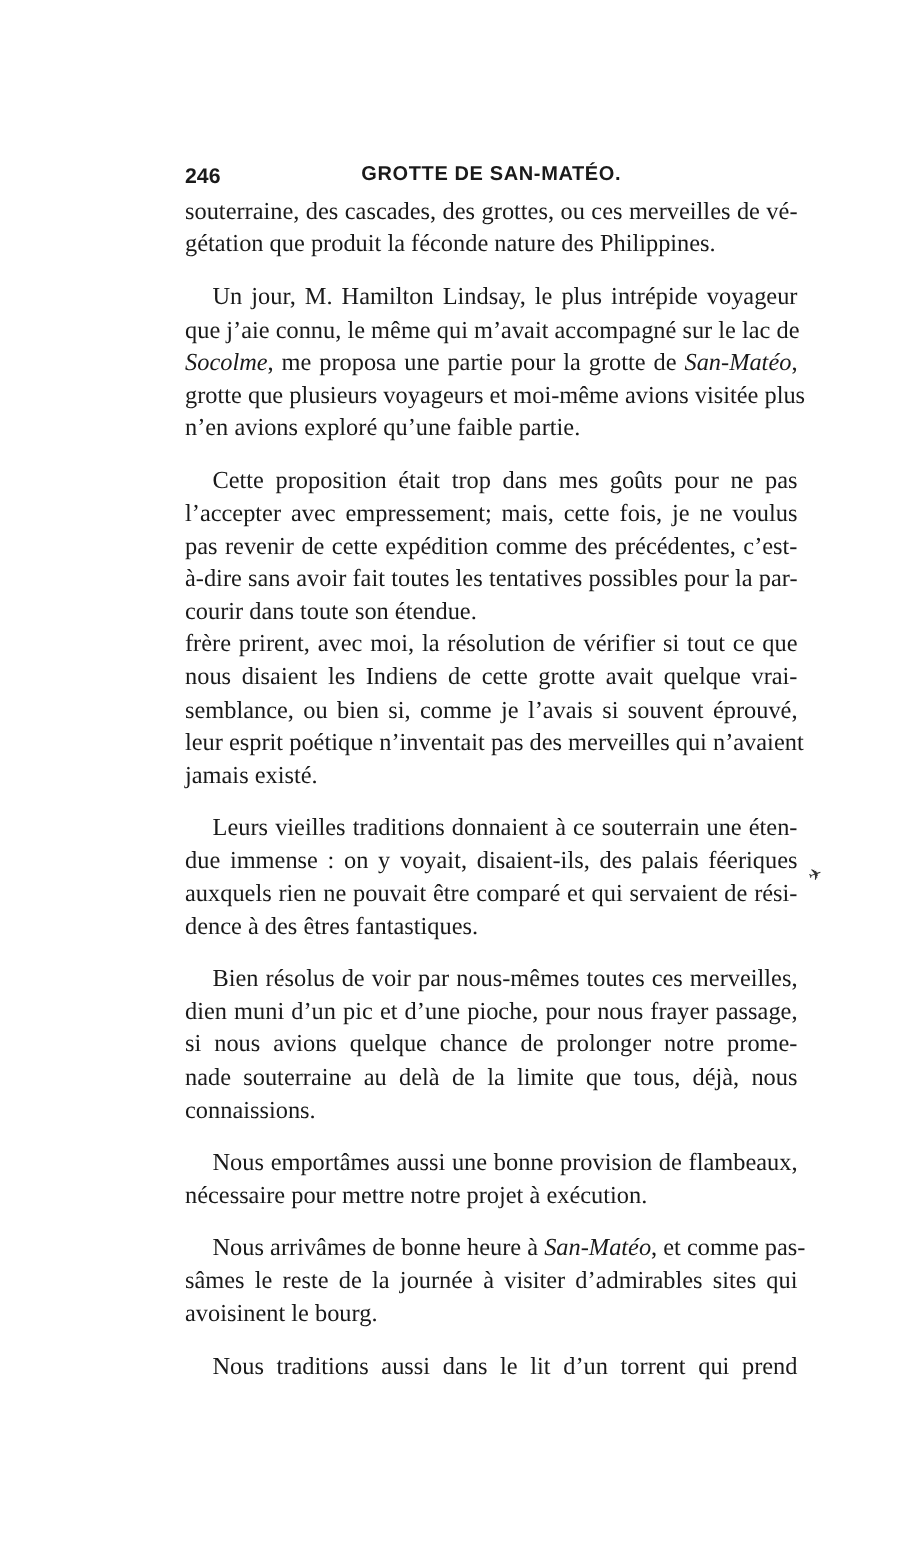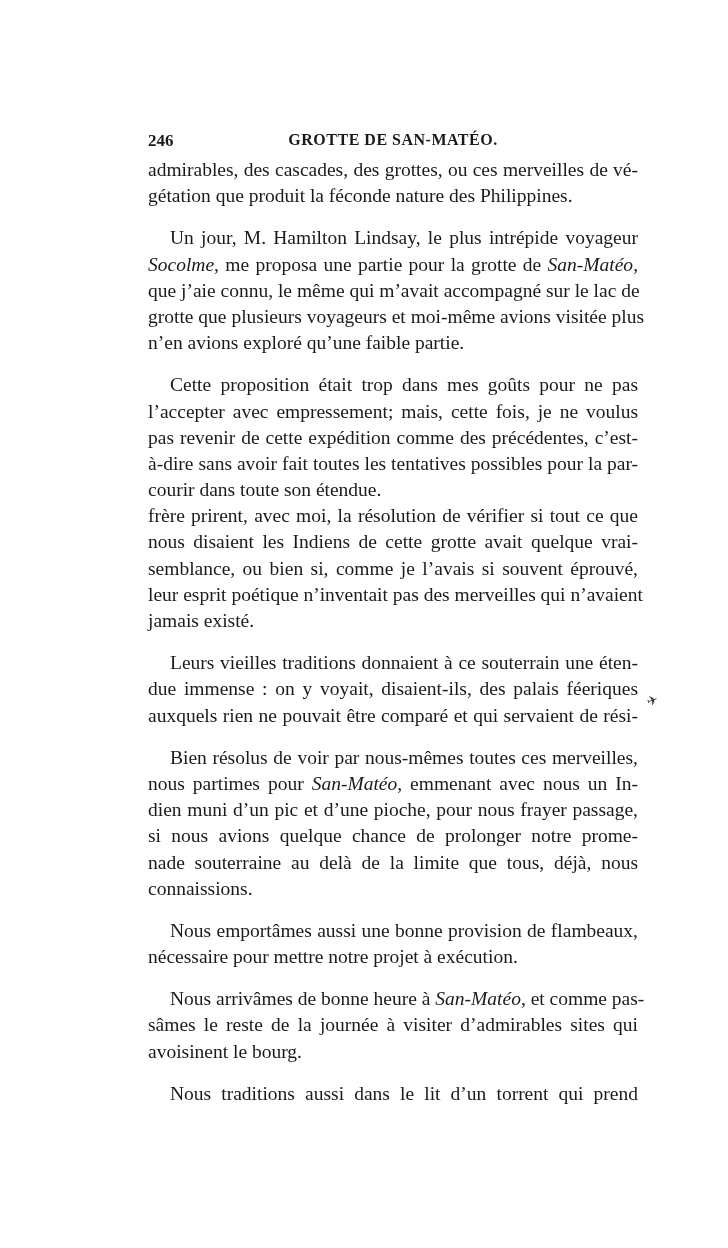--- a/index.html
+++ b/index.html
@@ -1,60 +1,60 @@
 <!DOCTYPE html>
 <html><head>
 <meta charset="utf-8">
 <style>
   html, body { margin:0; padding:0; background:#ffffff; }
   body { width:728px; height:1248px; position:relative; overflow:hidden; }
   .page { position:absolute; left:0; top:0; width:728px; height:1248px; background:#ffffff; }
   .header { position:absolute; left:148px; top:131px; width:490px; height:22px;
-    font-family:Liberation Serif, serif; color:#1a1a1a; }
+    font-family:Liberation Sans, sans-serif; color:#1a1a1a; }
   .pagenum { position:absolute; left:0; top:0; font-size:17px; font-weight:bold; }
   .running { position:absolute; left:0; width:100%; top:0; text-align:center; font-size:16px; font-weight:bold; letter-spacing:0.5px; }
   .body-text { position:absolute; left:148px; top:157px; width:490px;
     font-family:"Liberation Serif","DejaVu Serif",serif; font-size:19.5px; color:#1a1a1a; }
   .line { height:26.2px; line-height:26.2px; white-space:nowrap; text-align:justify; text-align-last:justify; }
   .line.last { text-align-last:left; }
   .line.indent { padding-left:22px;margin-top:16px; }
   .it { font-style:italic; }
   .mark { position:absolute; left:647px; top:693px; font-family:"DejaVu Sans",sans-serif; font-size:13px; color:#333; transform:rotate(-20deg); }
 </style>
 </head>
 <body>
 
 <div class="page">
   <div class="header">
     <span class="pagenum">246</span>
     <span class="running">GROTTE DE SAN-MATÉO.</span>
   </div>
   <div class="body-text" id="body-text">
-      <div class="line">admirables, des cascades, des grottes, ou ces merveilles de vé-</div>
+      <div class="line">souterraine, des cascades, des grottes, ou ces merveilles de vé-</div>
       <div class="line last">gétation que produit la féconde nature des Philippines.</div>
       <div class="line indent">Un jour, M. Hamilton Lindsay, le plus intrépide voyageur</div>
+      <div class="line">que j’aie connu, le même qui m’avait accompagné sur le lac de</div>
       <div class="line"><span class="it">Socolme</span><span>, me proposa une partie pour la grotte de </span><span class="it">San-Matéo</span><span>,</span></div>
-      <div class="line">que j’aie connu, le même qui m’avait accompagné sur le lac de</div>
       <div class="line">grotte que plusieurs voyageurs et moi-même avions visitée plus</div>
       <div class="line last">n’en avions exploré qu’une faible partie.</div>
       <div class="line indent">Cette proposition était trop dans mes goûts pour ne pas</div>
       <div class="line">l’accepter avec empressement; mais, cette fois, je ne voulus</div>
       <div class="line">pas revenir de cette expédition comme des précédentes, c’est-</div>
       <div class="line">à-dire sans avoir fait toutes les tentatives possibles pour la par-</div>
       <div class="line last">courir dans toute son étendue.</div>
       <div class="line">frère prirent, avec moi, la résolution de vérifier si tout ce que</div>
       <div class="line">nous disaient les Indiens de cette grotte avait quelque vrai-</div>
       <div class="line">semblance, ou bien si, comme je l’avais si souvent éprouvé,</div>
       <div class="line">leur esprit poétique n’inventait pas des merveilles qui n’avaient</div>
       <div class="line last">jamais existé.</div>
       <div class="line indent">Leurs vieilles traditions donnaient à ce souterrain une éten-</div>
       <div class="line">due immense : on y voyait, disaient-ils, des palais féeriques</div>
       <div class="line">auxquels rien ne pouvait être comparé et qui servaient de rési-</div>
+      <div class="line last">dence à des êtres fantastiques.</div>
       <div class="line indent">Bien résolus de voir par nous-mêmes toutes ces merveilles,</div>
-      <div class="line"><span>nous partimes pour </span><span class="it">San-Matéo</span><span>, emmenant avec nous un In-</span></div>
       <div class="line">dien muni d’un pic et d’une pioche, pour nous frayer passage,</div>
       <div class="line">si nous avions quelque chance de prolonger notre prome-</div>
       <div class="line">nade souterraine au delà de la limite que tous, déjà, nous</div>
       <div class="line last">connaissions.</div>
       <div class="line indent">Nous emportâmes aussi une bonne provision de flambeaux,</div>
       <div class="line last">nécessaire pour mettre notre projet à exécution.</div>
       <div class="line indent"><span>Nous arrivâmes de bonne heure à </span><span class="it">San-Matéo</span><span>, et comme pas-</span></div>
       <div class="line">sâmes le reste de la journée à visiter d’admirables sites qui</div>
       <div class="line last">avoisinent le bourg.</div>
       <div class="line indent">Nous traditions aussi dans le lit d’un torrent qui prend</div>

